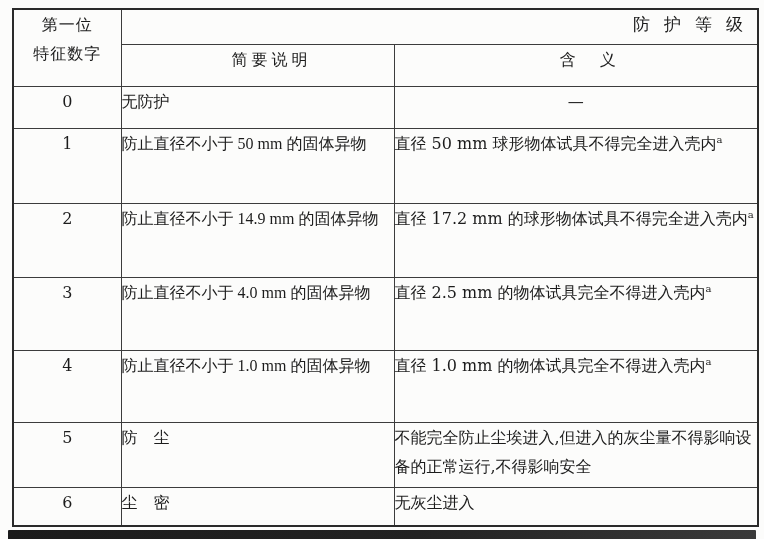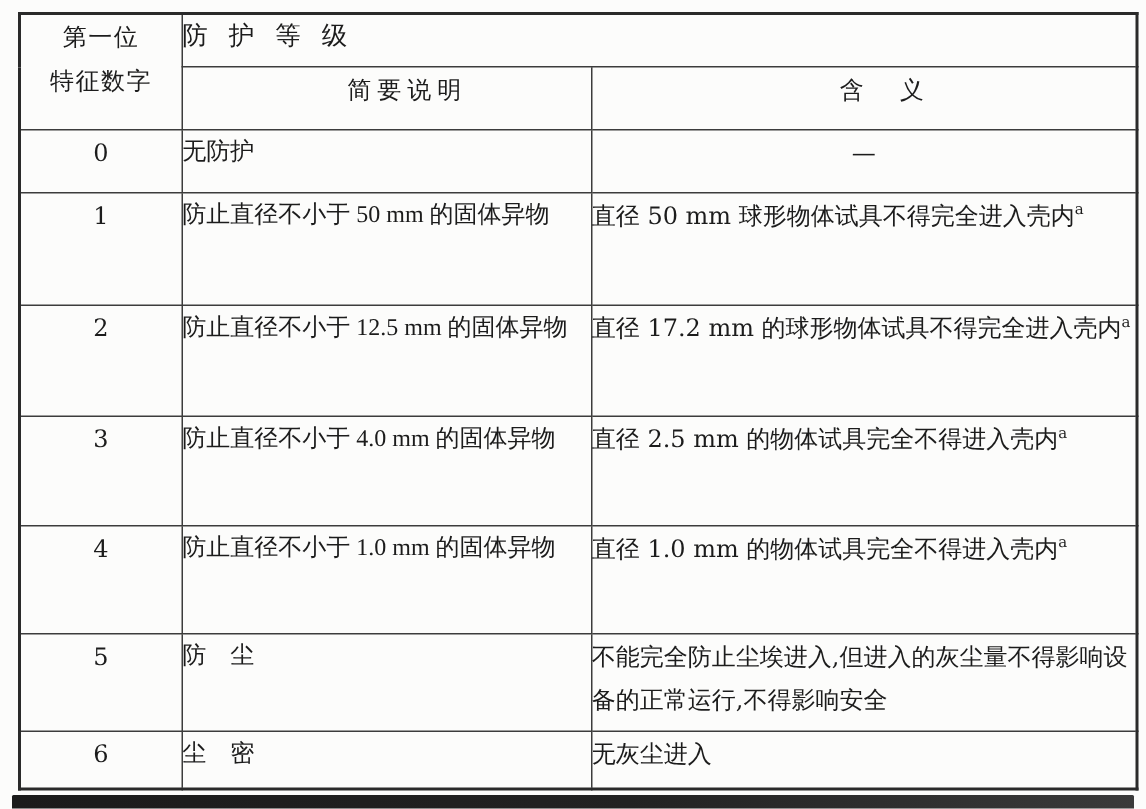--- a/index.html
+++ b/index.html
@@ -56,21 +56,21 @@
     font-family: "DejaVu Serif", "Liberation Serif", serif;
   }
   td.first-col-header {
     text-align: center;
     vertical-align: middle;
     white-space: pre-line;
     line-height: 32px;
     letter-spacing: 1px;
   }
   td.group-header {
-    text-align: left;
+    text-align: right;
     vertical-align: middle;
     letter-spacing: 14px;
     font-size: 17px;
   }
   td.sub-header {
     text-align: center;
     vertical-align: middle;
     letter-spacing: 4px;
   }
   td.desc-cell {
@@ -128,21 +128,21 @@
       </tr>
 
       <tr class="r1">
         <td class="digit-cell">1</td>
         <td class="desc-cell">防止直径不小于 50 mm 的固体异物</td>
         <td class="meaning-cell"><span>直径 50 mm 球形物体试具不得完全进入壳内</span><sup class="fn">a</sup></td>
       </tr>
 
       <tr class="r2">
         <td class="digit-cell">2</td>
-        <td class="desc-cell">防止直径不小于 12.5 mm 的固体异物</td>
+        <td class="desc-cell">防止直径不小于 14.9 mm 的固体异物</td>
         <td class="meaning-cell"><span>直径 17.2 mm 的球形物体试具不得完全进入壳内</span><sup class="fn">a</sup></td>
       </tr>
 
       <tr class="r3">
         <td class="digit-cell">3</td>
         <td class="desc-cell">防止直径不小于 4.0 mm 的固体异物</td>
         <td class="meaning-cell"><span>直径 2.5 mm 的物体试具完全不得进入壳内</span><sup class="fn">a</sup></td>
       </tr>
 
       <tr class="r4">

